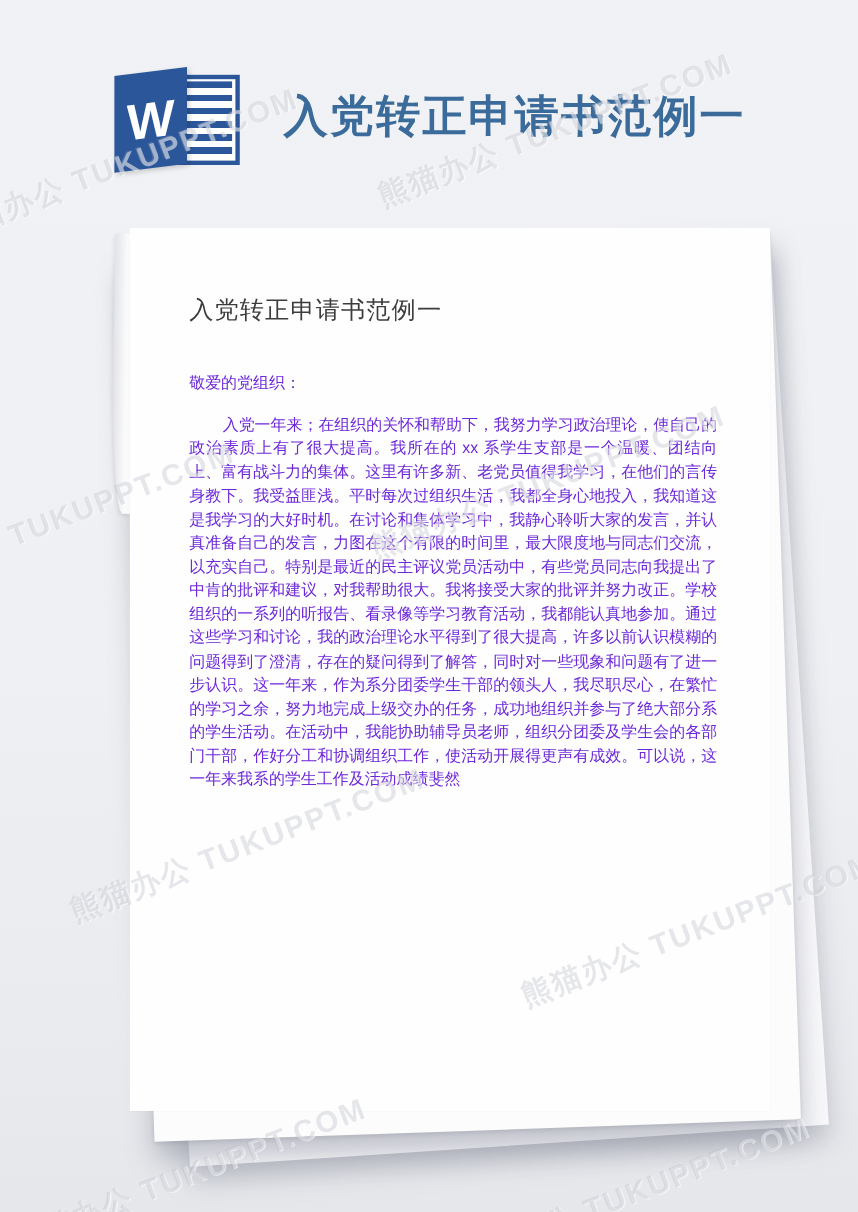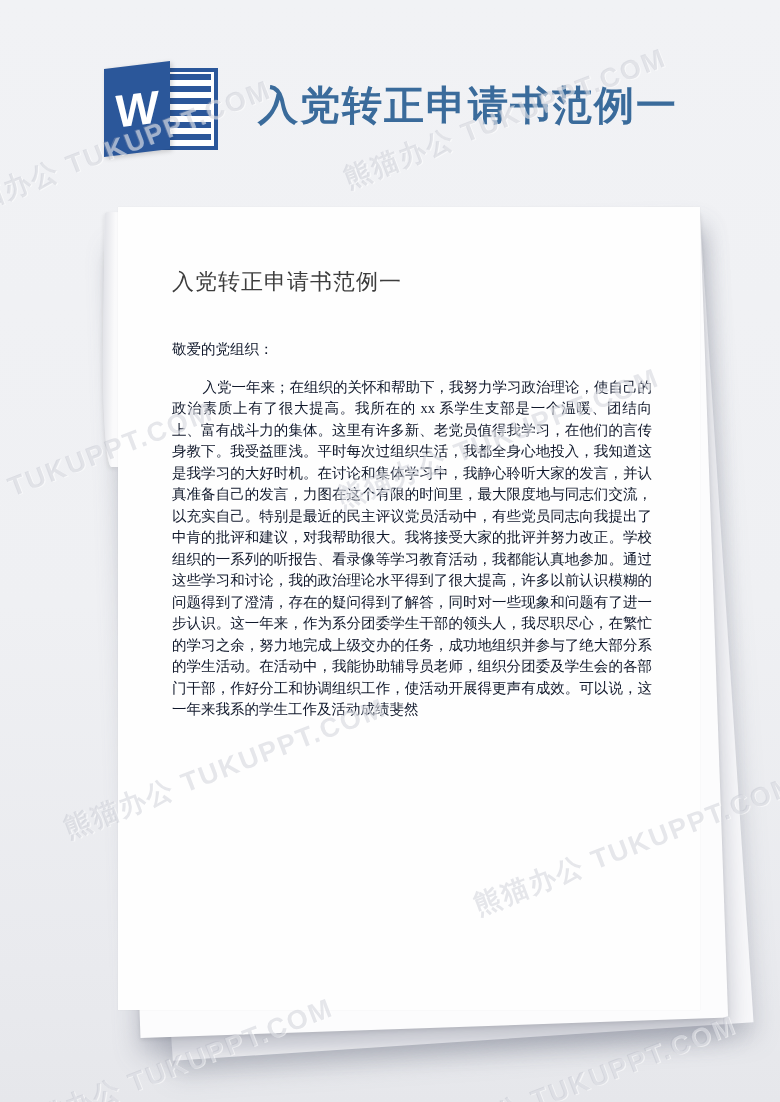--- a/index.html
+++ b/index.html
@@ -65,22 +65,22 @@
     box-sizing:border-box;padding:60px 48px 0 54px;overflow:hidden;
     box-shadow:0 0 1px rgba(0,0,0,0.08);
   }
 
   
   .doc-title{
     margin:0 0 42px 0;font-size:22px;font-weight:500;color:#3c3c3c;
     letter-spacing:1px;font-family:"Liberation Serif","DejaVu Serif",serif;
   }
   .doc-text{
-    margin:0 0 22px 0;font-size:14.5px;line-height:21.5px;color:#0f172a;
-    text-align:justify;font-family:Liberation Serif, serif;
+    margin:0 0 22px 0;font-size:14.5px;line-height:21.5px;color:#6d28d9;
+    text-align:justify;font-family:Liberation Sans, sans-serif;
   }
   .salutation{margin-bottom:16px;}
   .indent{text-indent:2.1em;}
 </style>
 </head>
 <body>
 
 <div>
 
   <div class="word-icon">

